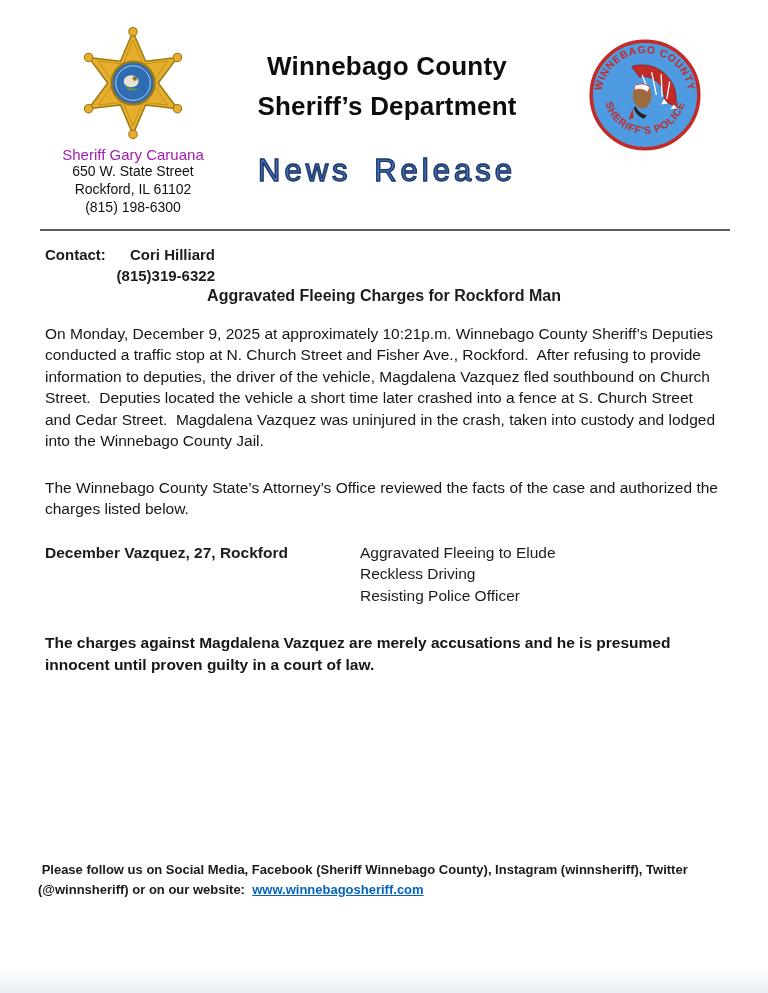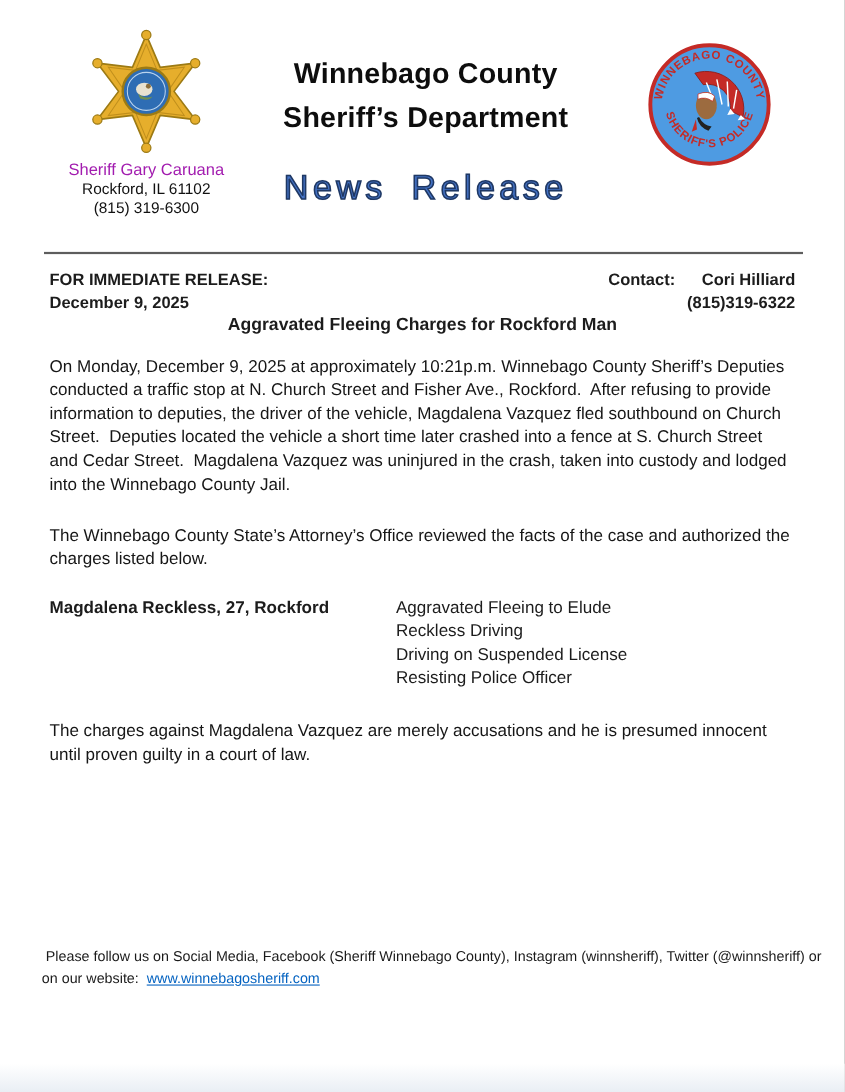--- a/index.html
+++ b/index.html
@@ -34,28 +34,28 @@
   .content { position:absolute; left:45px; right:45px; top:244px; }
   .release-row { display:flex; justify-content:space-between; font-weight:bold; font-size:15px; line-height:1.42; }
   .contact-block { width:170px; text-align:right; }
   .contact-line1 { display:flex; justify-content:space-between; }
 
   .headline { text-align:center; font-weight:bold; font-size:16px; }
 
   .para { font-size:15.5px; line-height:1.39; white-space:pre-wrap; color:#161616; }
   .p1 { margin-top:18px; }
   .p2 { margin-top:25px; }
-  .p3 { margin-top:26px; }
+  .p3 { margin-top:26px;font-weight:bold; }
 
   .charges-row { display:flex; margin-top:22px; font-size:15.5px; line-height:1.39; }
   .subject-name { width:315px; flex:none; font-weight:bold; }
   .charges-list div { white-space:pre-wrap; }
 
   
-  .footer { position:absolute; left:38px; right:8px; top:860px; font-size:13px; line-height:1.5; color:#1a1a1a; white-space:pre-wrap; }
+  .footer { position:absolute; left:38px; right:8px; top:860px; font-size:13px; line-height:1.5; color:#1a1a1a; white-space:pre-wrap;font-weight:bold; }
   .website-link { color:#0563C1; text-decoration:underline; cursor:pointer; }
 
   .bottom-band { position:absolute; left:0; right:0; bottom:0; height:26px;
     background:linear-gradient(#ffffff, #e9eef4); }
 </style>
 </head>
 <body>
 
 <div class="page">
 
@@ -72,22 +72,23 @@
       <circle cx="12.4" cy="87.5" r="4.5" fill="#E6AE2C" stroke="#9C7A14" stroke-width="1.2"></circle>
       <circle cx="12.4" cy="32.5" r="4.5" fill="#E6AE2C" stroke="#9C7A14" stroke-width="1.2"></circle>
 
       <circle cx="60" cy="60" r="23" fill="#2E6DB4" stroke="#9C7A14" stroke-width="2.4"></circle>
       <circle cx="60" cy="60" r="18.5" fill="none" stroke="#BBD4EE" stroke-width="1"></circle>
       <ellipse cx="58" cy="58" rx="8" ry="6.5" fill="#E8E2D0"></ellipse>
       <path d="M 52,62 q 6,6 14,3 q -4,5 -12,2 z" fill="#6F8F4F"></path>
       <circle cx="62" cy="55" r="2.4" fill="#8A6D3B"></circle>
     </svg>
     <div class="sheriff-name">Sheriff Gary Caruana</div>
+    <div class="addr-line">650 W. State Street</div>
     <div class="addr-line">Rockford, IL 61102</div>
-    <div class="addr-line">(815) 319-6300</div>
+    <div class="addr-line">(815) 198-6300</div>
   </div>
 
   <div class="title-block">
     <div class="org-title">Winnebago County</div>
     <div class="org-title">Sheriff’s Department</div>
     <div class="news-release">News Release</div>
   </div>
 
   <div class="seal-block">
     <svg width="114" height="114" viewBox="0 0 120 120">
@@ -113,45 +114,40 @@
       <path d="M 50,72 q 4,8 12,9 l -3,4 q -9,-3 -11,-12 z" fill="#222222"></path>
       <path d="M 47,74 l -4,12 5,-2 z" fill="#C42B27"></path>
     </svg>
   </div>
 
   <div class="divider"></div>
 
   <div class="content">
 
     <div class="release-row">
-      <div>
-        <div>FOR IMMEDIATE RELEASE:</div>
-        <div>December 9, 2025</div>
-      </div>
       <div class="contact-block">
         <div class="contact-line1">
           <span>Contact:</span>
           <span>Cori Hilliard</span>
         </div>
         <div>(815)319-6322</div>
       </div>
     </div>
 
     <div class="headline">Aggravated Fleeing Charges for Rockford Man</div>
 
     <div class="para p1">On Monday, December 9, 2025 at approximately 10:21p.m. Winnebago County Sheriff’s Deputies conducted a traffic stop at N. Church Street and Fisher Ave., Rockford.  After refusing to provide information to deputies, the driver of the vehicle, Magdalena Vazquez fled southbound on Church Street.  Deputies located the vehicle a short time later crashed into a fence at S. Church Street and Cedar Street.  Magdalena Vazquez was uninjured in the crash, taken into custody and lodged into the Winnebago County Jail.</div>
 
     <div class="para p2">The Winnebago County State’s Attorney’s Office reviewed the facts of the case and authorized the charges listed below.</div>
 
     <div class="charges-row">
-      <div class="subject-name">Magdalena Reckless, 27, Rockford</div>
+      <div class="subject-name">December Vazquez, 27, Rockford</div>
       <div class="charges-list">
         <div>Aggravated Fleeing to Elude</div>
         <div>Reckless Driving</div>
-        <div>Driving on Suspended License</div>
         <div>Resisting Police Officer</div>
       </div>
     </div>
 
     <div class="para p3">The charges against Magdalena Vazquez are merely accusations and he is presumed innocent until proven guilty in a court of law.</div>
 
   </div>
 
   <div class="footer"><span> Please follow us on Social Media, Facebook (Sheriff Winnebago County), Instagram (winnsheriff), Twitter (@winnsheriff) or on our website:  </span><a class="website-link">www.winnebagosheriff.com</a></div>
 

